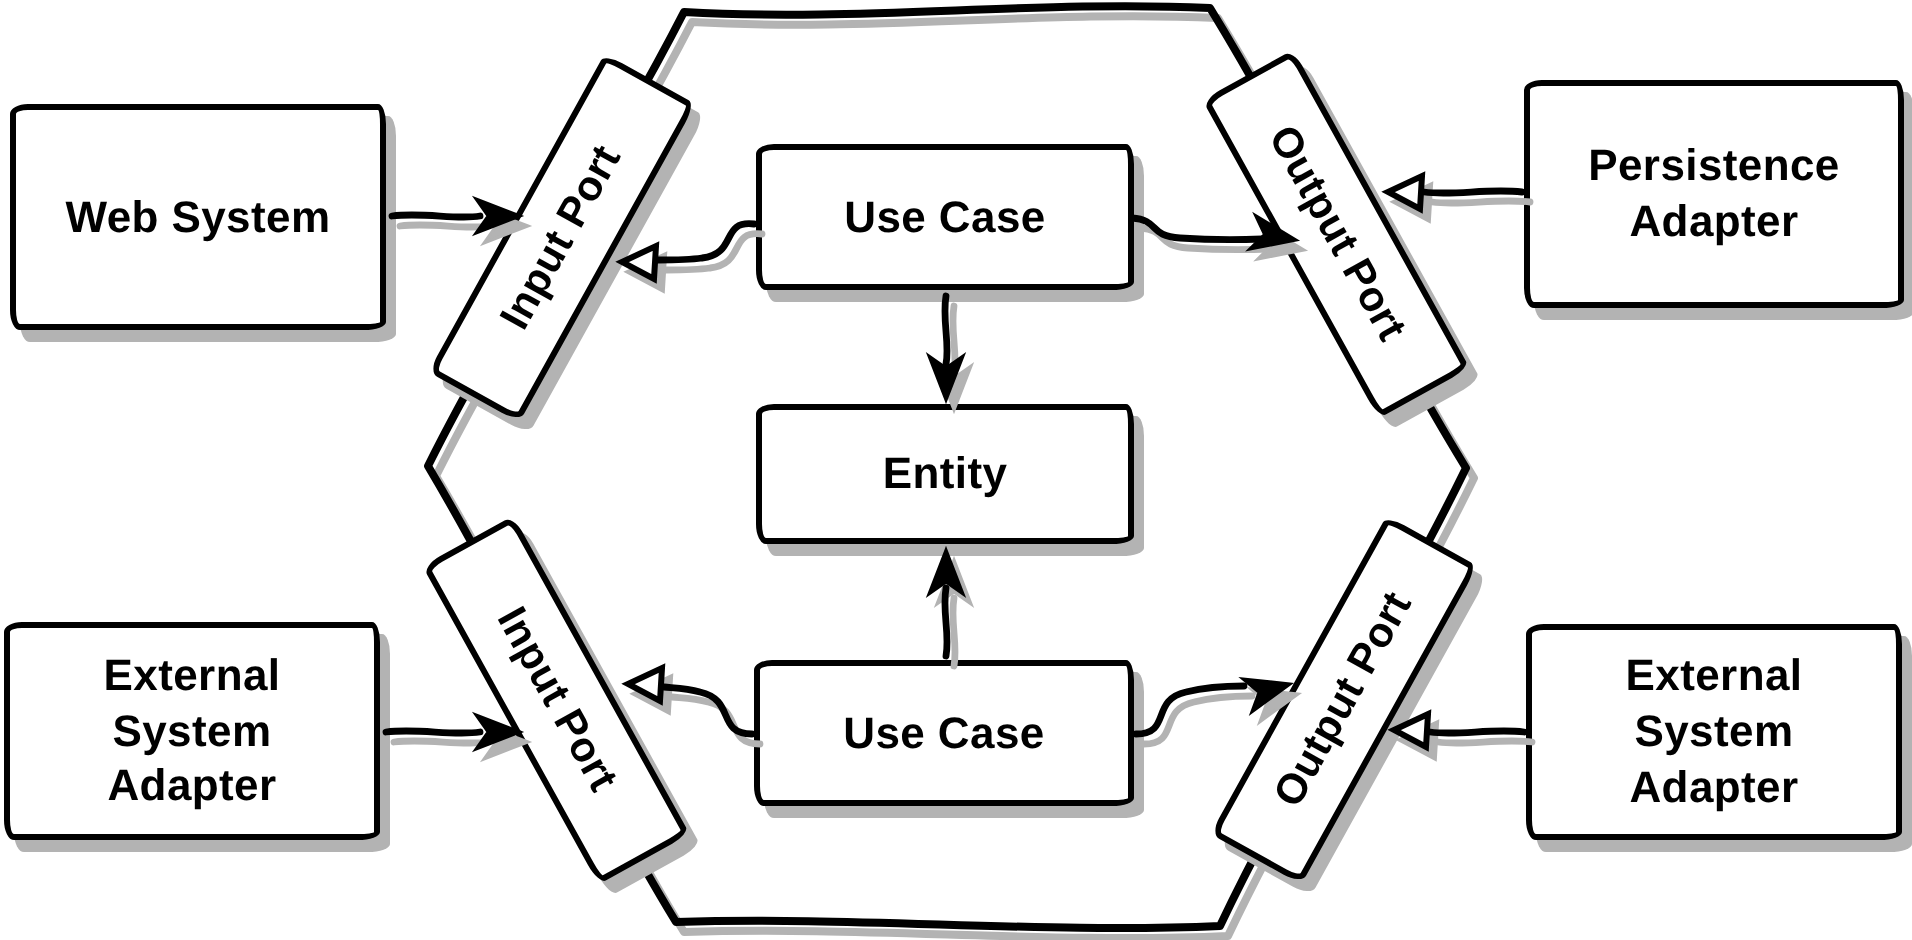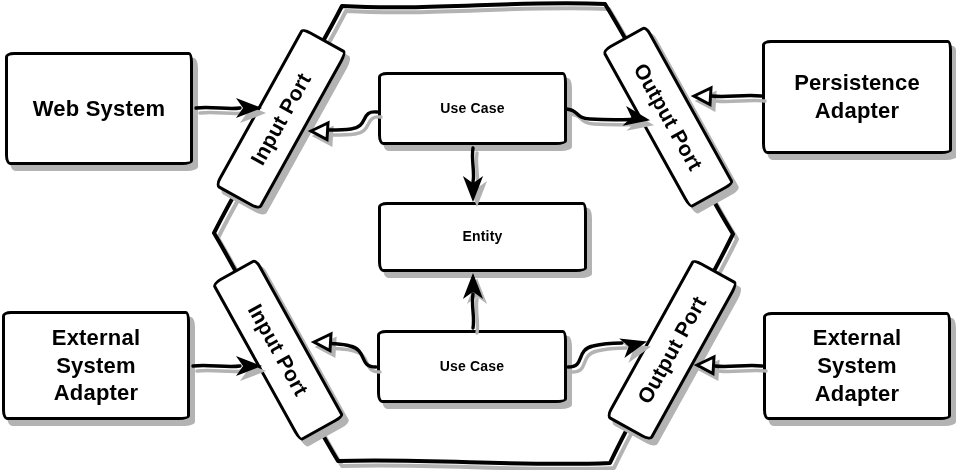--- a/index.html
+++ b/index.html
@@ -16,21 +16,21 @@
     background:var(--fill,#fff);
     border:3.5px solid var(--line,#000);
     display:flex; align-items:center; justify-content:center;
     text-align:center; font-weight:700;
     white-space:pre-line; line-height:1.27;
     box-shadow:5px 6px 0 var(--shadow,#b3b3b3);
     border-radius:9px 4px 11px 5px / 5px 10px 4px 10px;
     letter-spacing:.2px;
   }
   .adapter { font-size:22px; }
-  .inner   { font-size:14px; }
+  .inner   { font-size:22px; }
   .port    { font-size:21px; }
   .rot-l { transform:rotate(-61deg); box-shadow:-3px 7px 0 var(--shadow,#b3b3b3); }
   .rot-r { transform:rotate(61deg);  box-shadow:8px -2px 0 var(--shadow,#b3b3b3); }
 
   .g-shadow { stroke:var(--shadow,#b3b3b3); fill:var(--shadow,#b3b3b3); }
   .g-main   { stroke:var(--line,#000);      fill:var(--line,#000); }
   .u-open   { fill:var(--fill,#fff); }
 </style>
 </head>
 <body>
@@ -76,21 +76,21 @@
   </div>
   <div class="box adapter" style="left:763px; top:312px; width:188px; height:108px;">
     <span>External
 System
 Adapter</span>
   </div>
 
   <div class="box inner" style="left:378px; top:72px;  width:189px; height:73px;">
     <span>Use Case</span>
   </div>
-  <div class="box inner" style="left:378px; top:202px; width:209px; height:70px;text-align:center;">
+  <div class="box inner" style="left:378px; top:202px; width:189px; height:70px;text-align:center;">
     <span>Entity</span>
   </div>
   <div class="box inner" style="left:377px; top:330px; width:190px; height:73px;">
     <span>Use Case</span>
   </div>
 
   <svg class="layer" width="956" height="470" viewBox="0 0 956 470">
     <defs>
       <path id="l1" fill="none" stroke-width="3.4" stroke-linecap="round" d="M196,108 C212,106 228,110 240,108"></path>
       <path id="h1" stroke-width="1.5" d="M260,108 L238,99.5 244,108 238,116.5 Z"></path>

